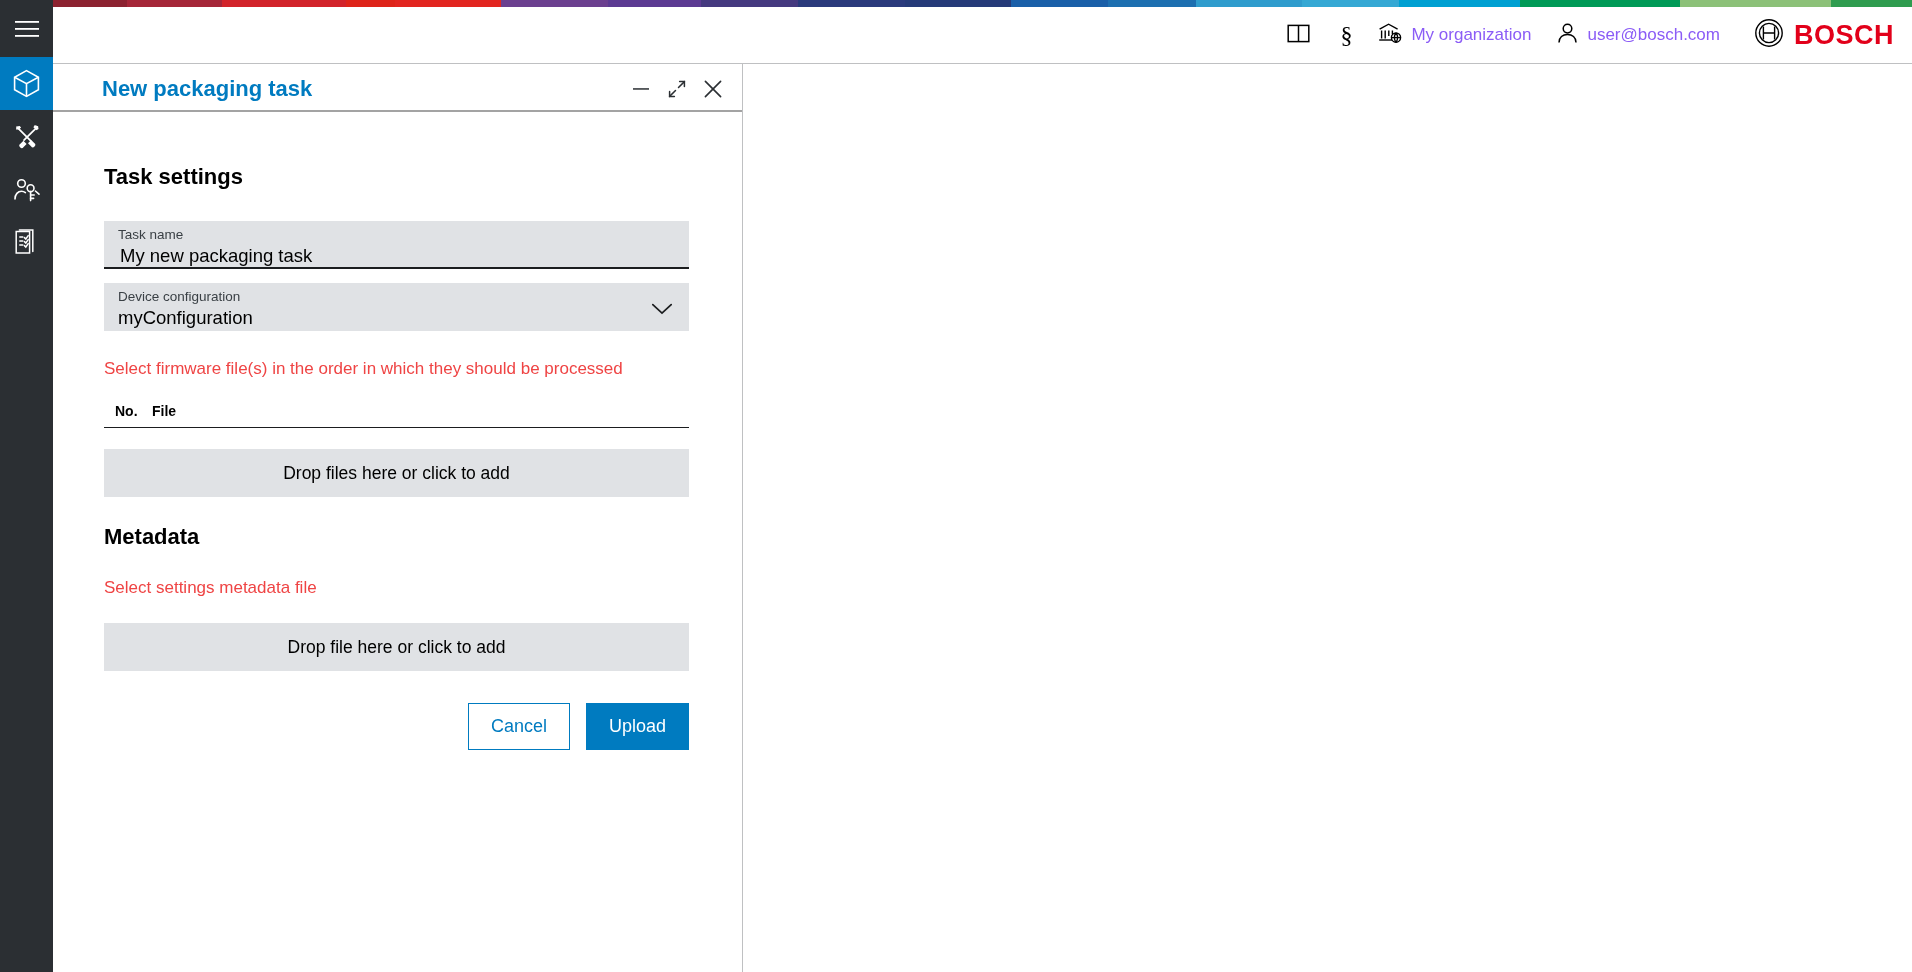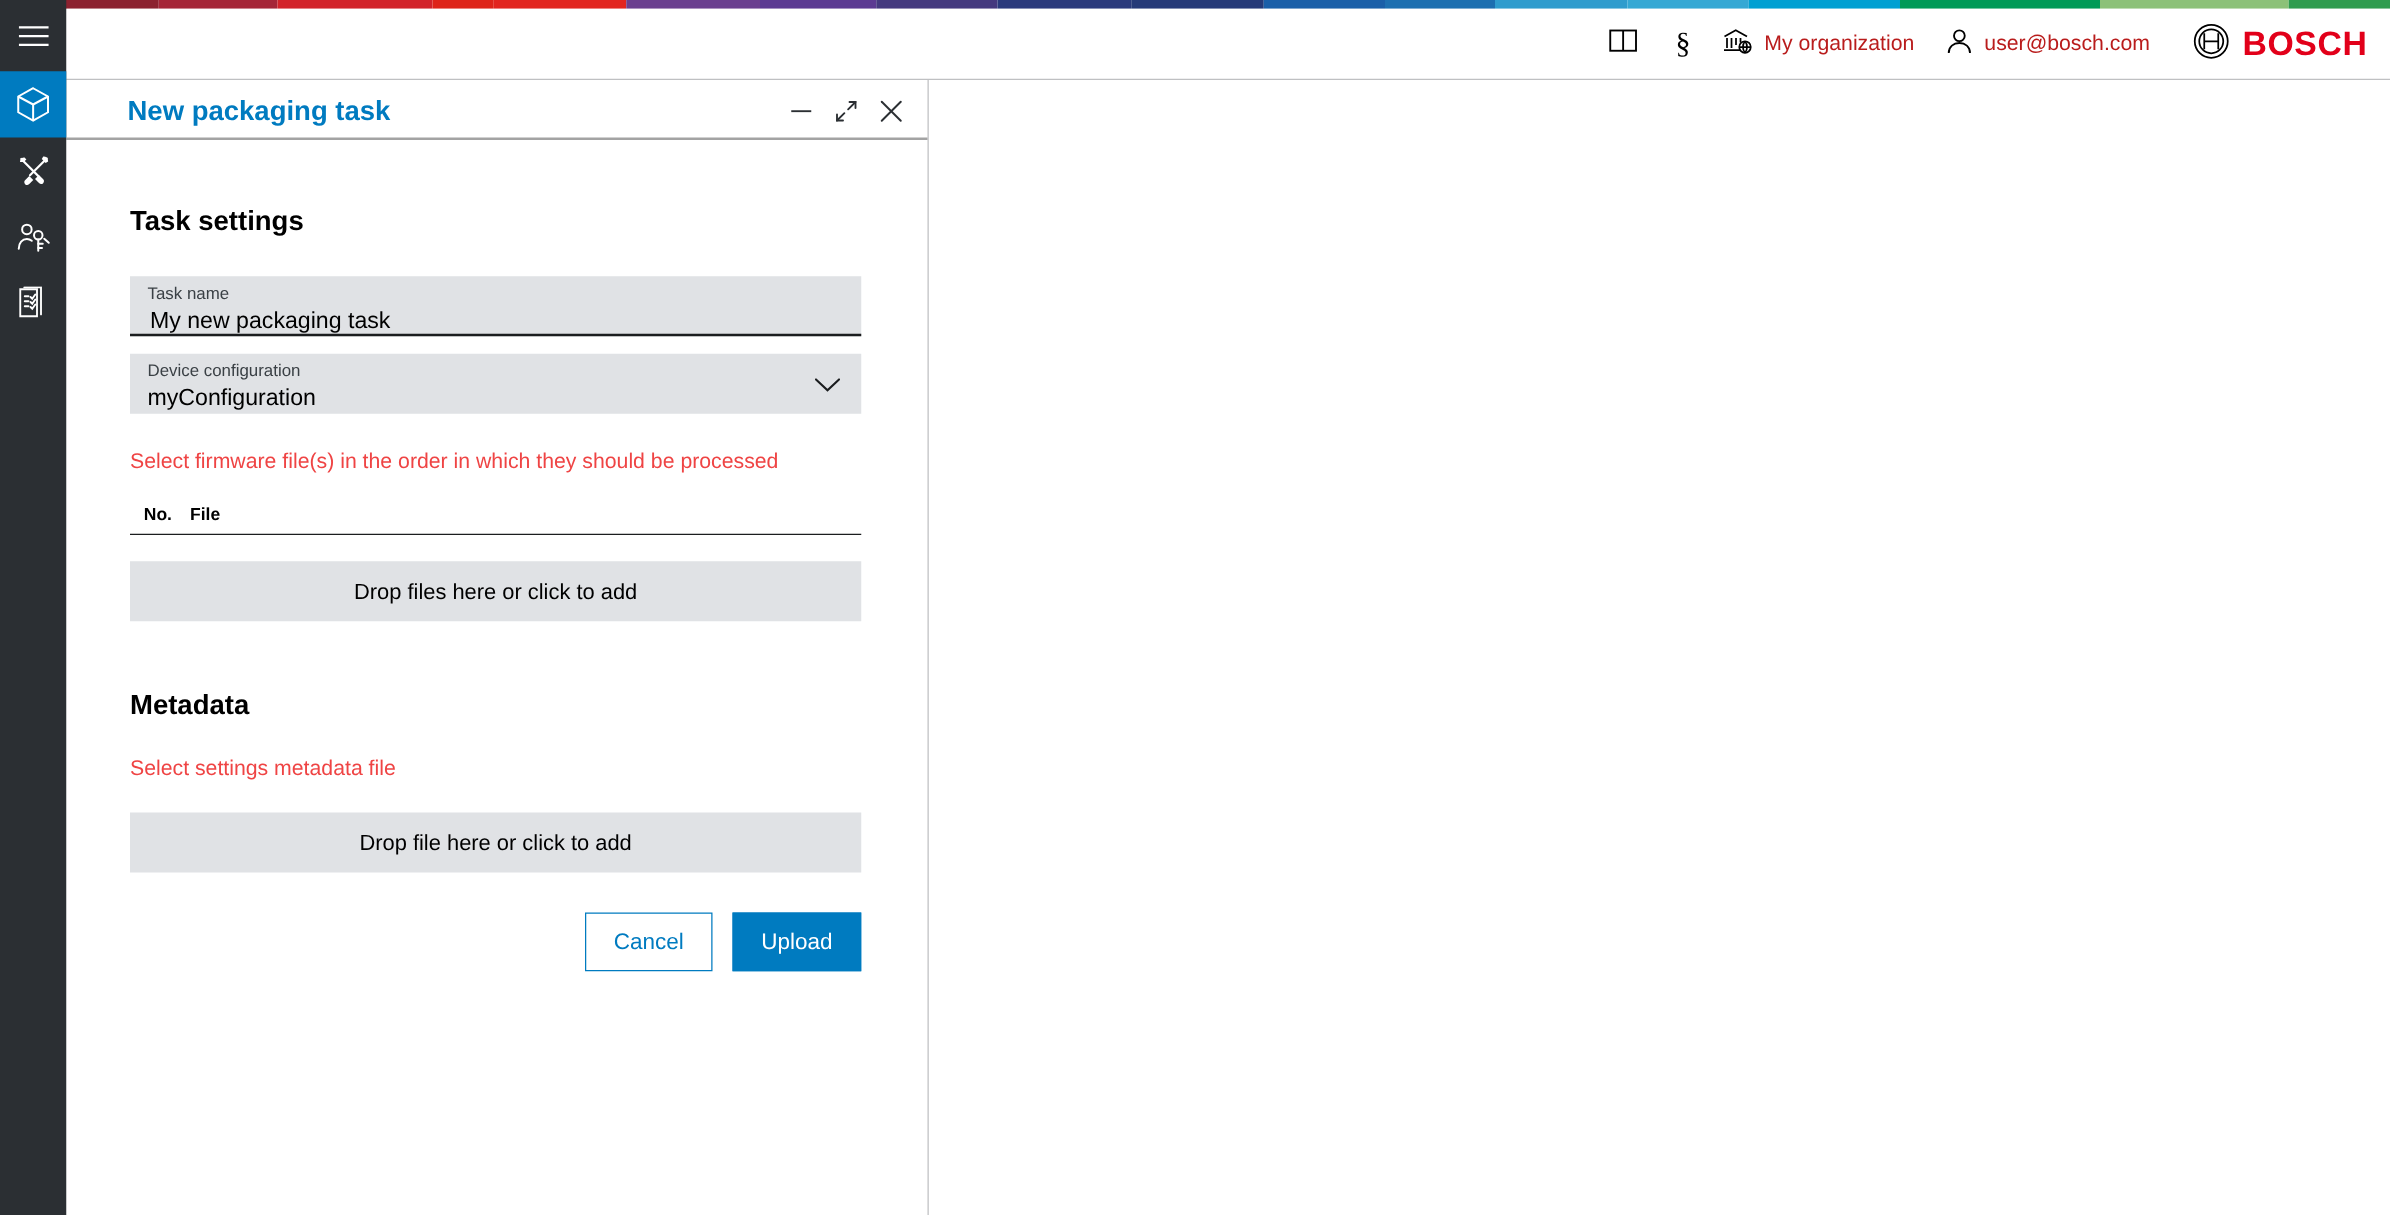--- a/index.html
+++ b/index.html
@@ -47,21 +47,21 @@
     display: flex;
     align-items: center;
     justify-content: flex-end;
     padding-right: 18px;
   }
   .hdr-item {
     display: flex; align-items: center;
     gap: 9px;
     margin-left: 26px;
     font-size: 17px;
-    color: #b91c1c;
+    color: #8b5cf6;
     cursor: pointer;
     white-space: nowrap;
   }
   .hdr-icon-only { margin-left: 30px; cursor: pointer; display:flex; align-items:center; }
   #bosch-logo {
     display: flex; align-items: center; gap: 10px;
     margin-left: 34px;
   }
   #bosch-wordmark {
     font-family: "Liberation Sans", sans-serif;
@@ -113,21 +113,21 @@
   }
 
   .section-head {
     font-size: 22px;
     font-weight: bold;
     color: #000000;
     margin: 0;
   }
   #h-task-settings { padding-top: 52px; }
   #h-firmware { padding-top: 40px; }
-  #h-metadata { padding-top: 54px; }
+  #h-metadata { padding-top: 27px; }
 
   .helper-text {
     font-size: 17px;
     color: #ef4444;
     margin: 0;
   }
   #firmware-helper { padding-top: 28px; }
   #metadata-helper { padding-top: 28px; }
 
   

